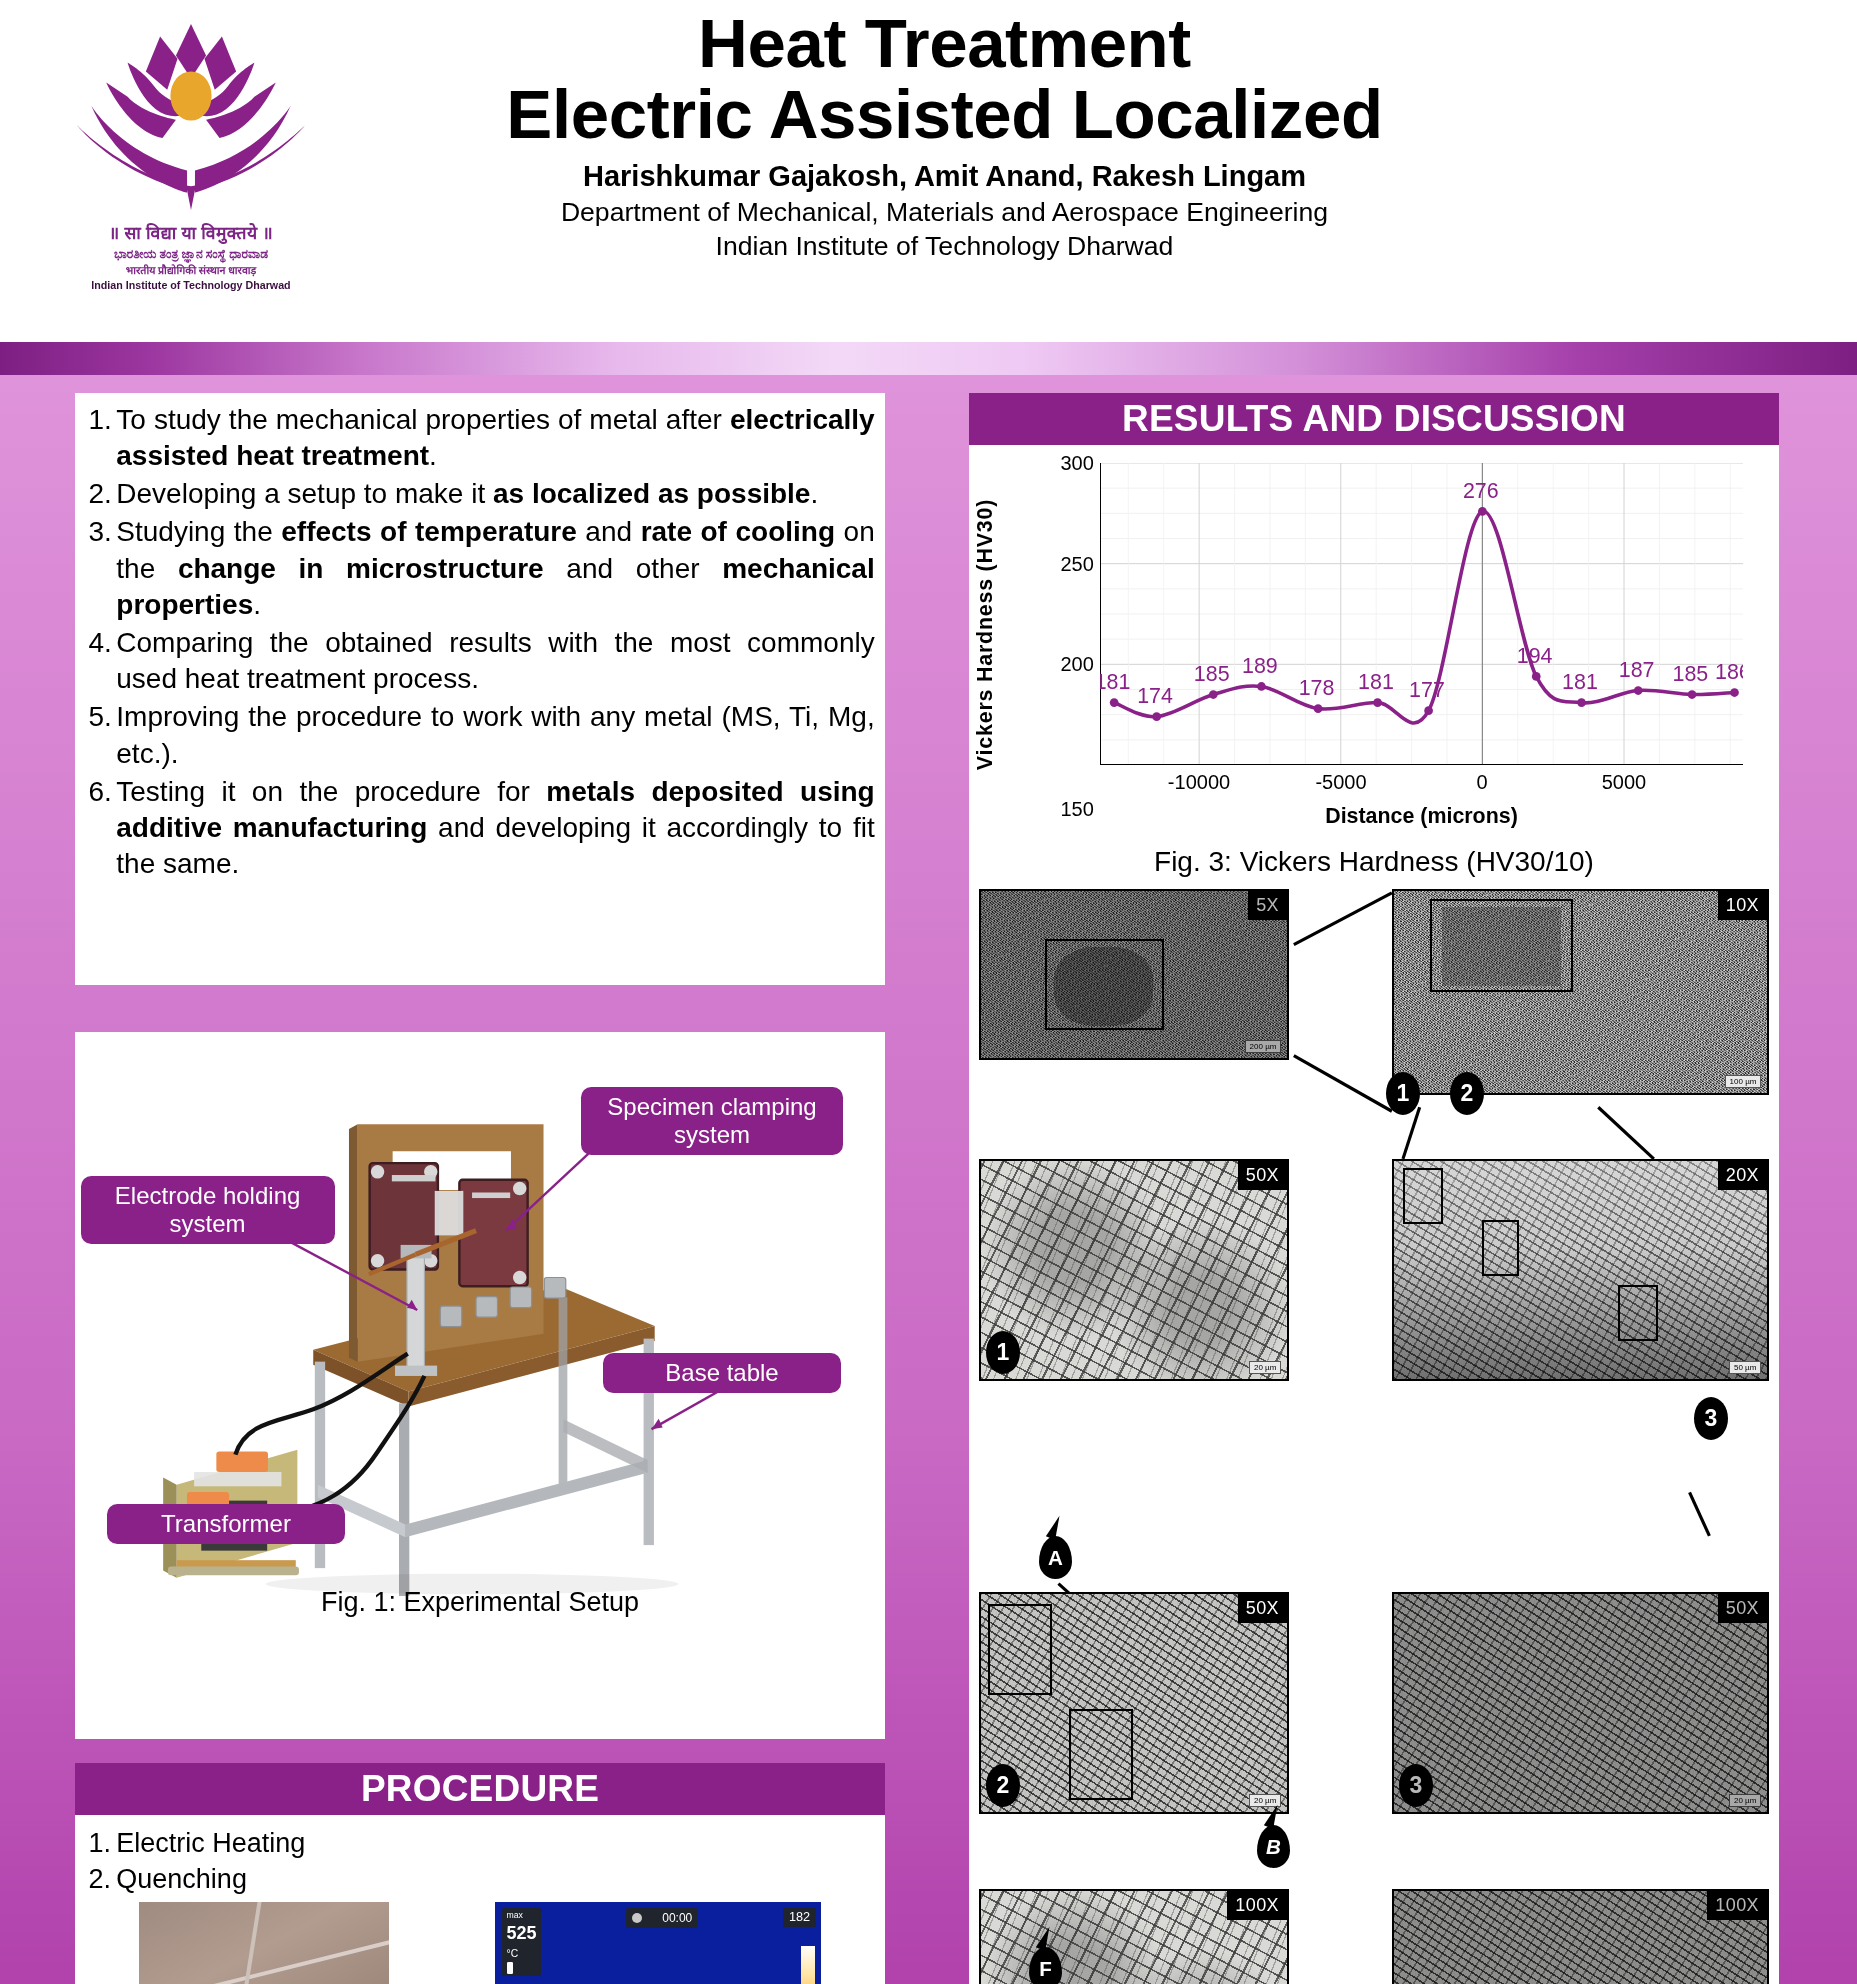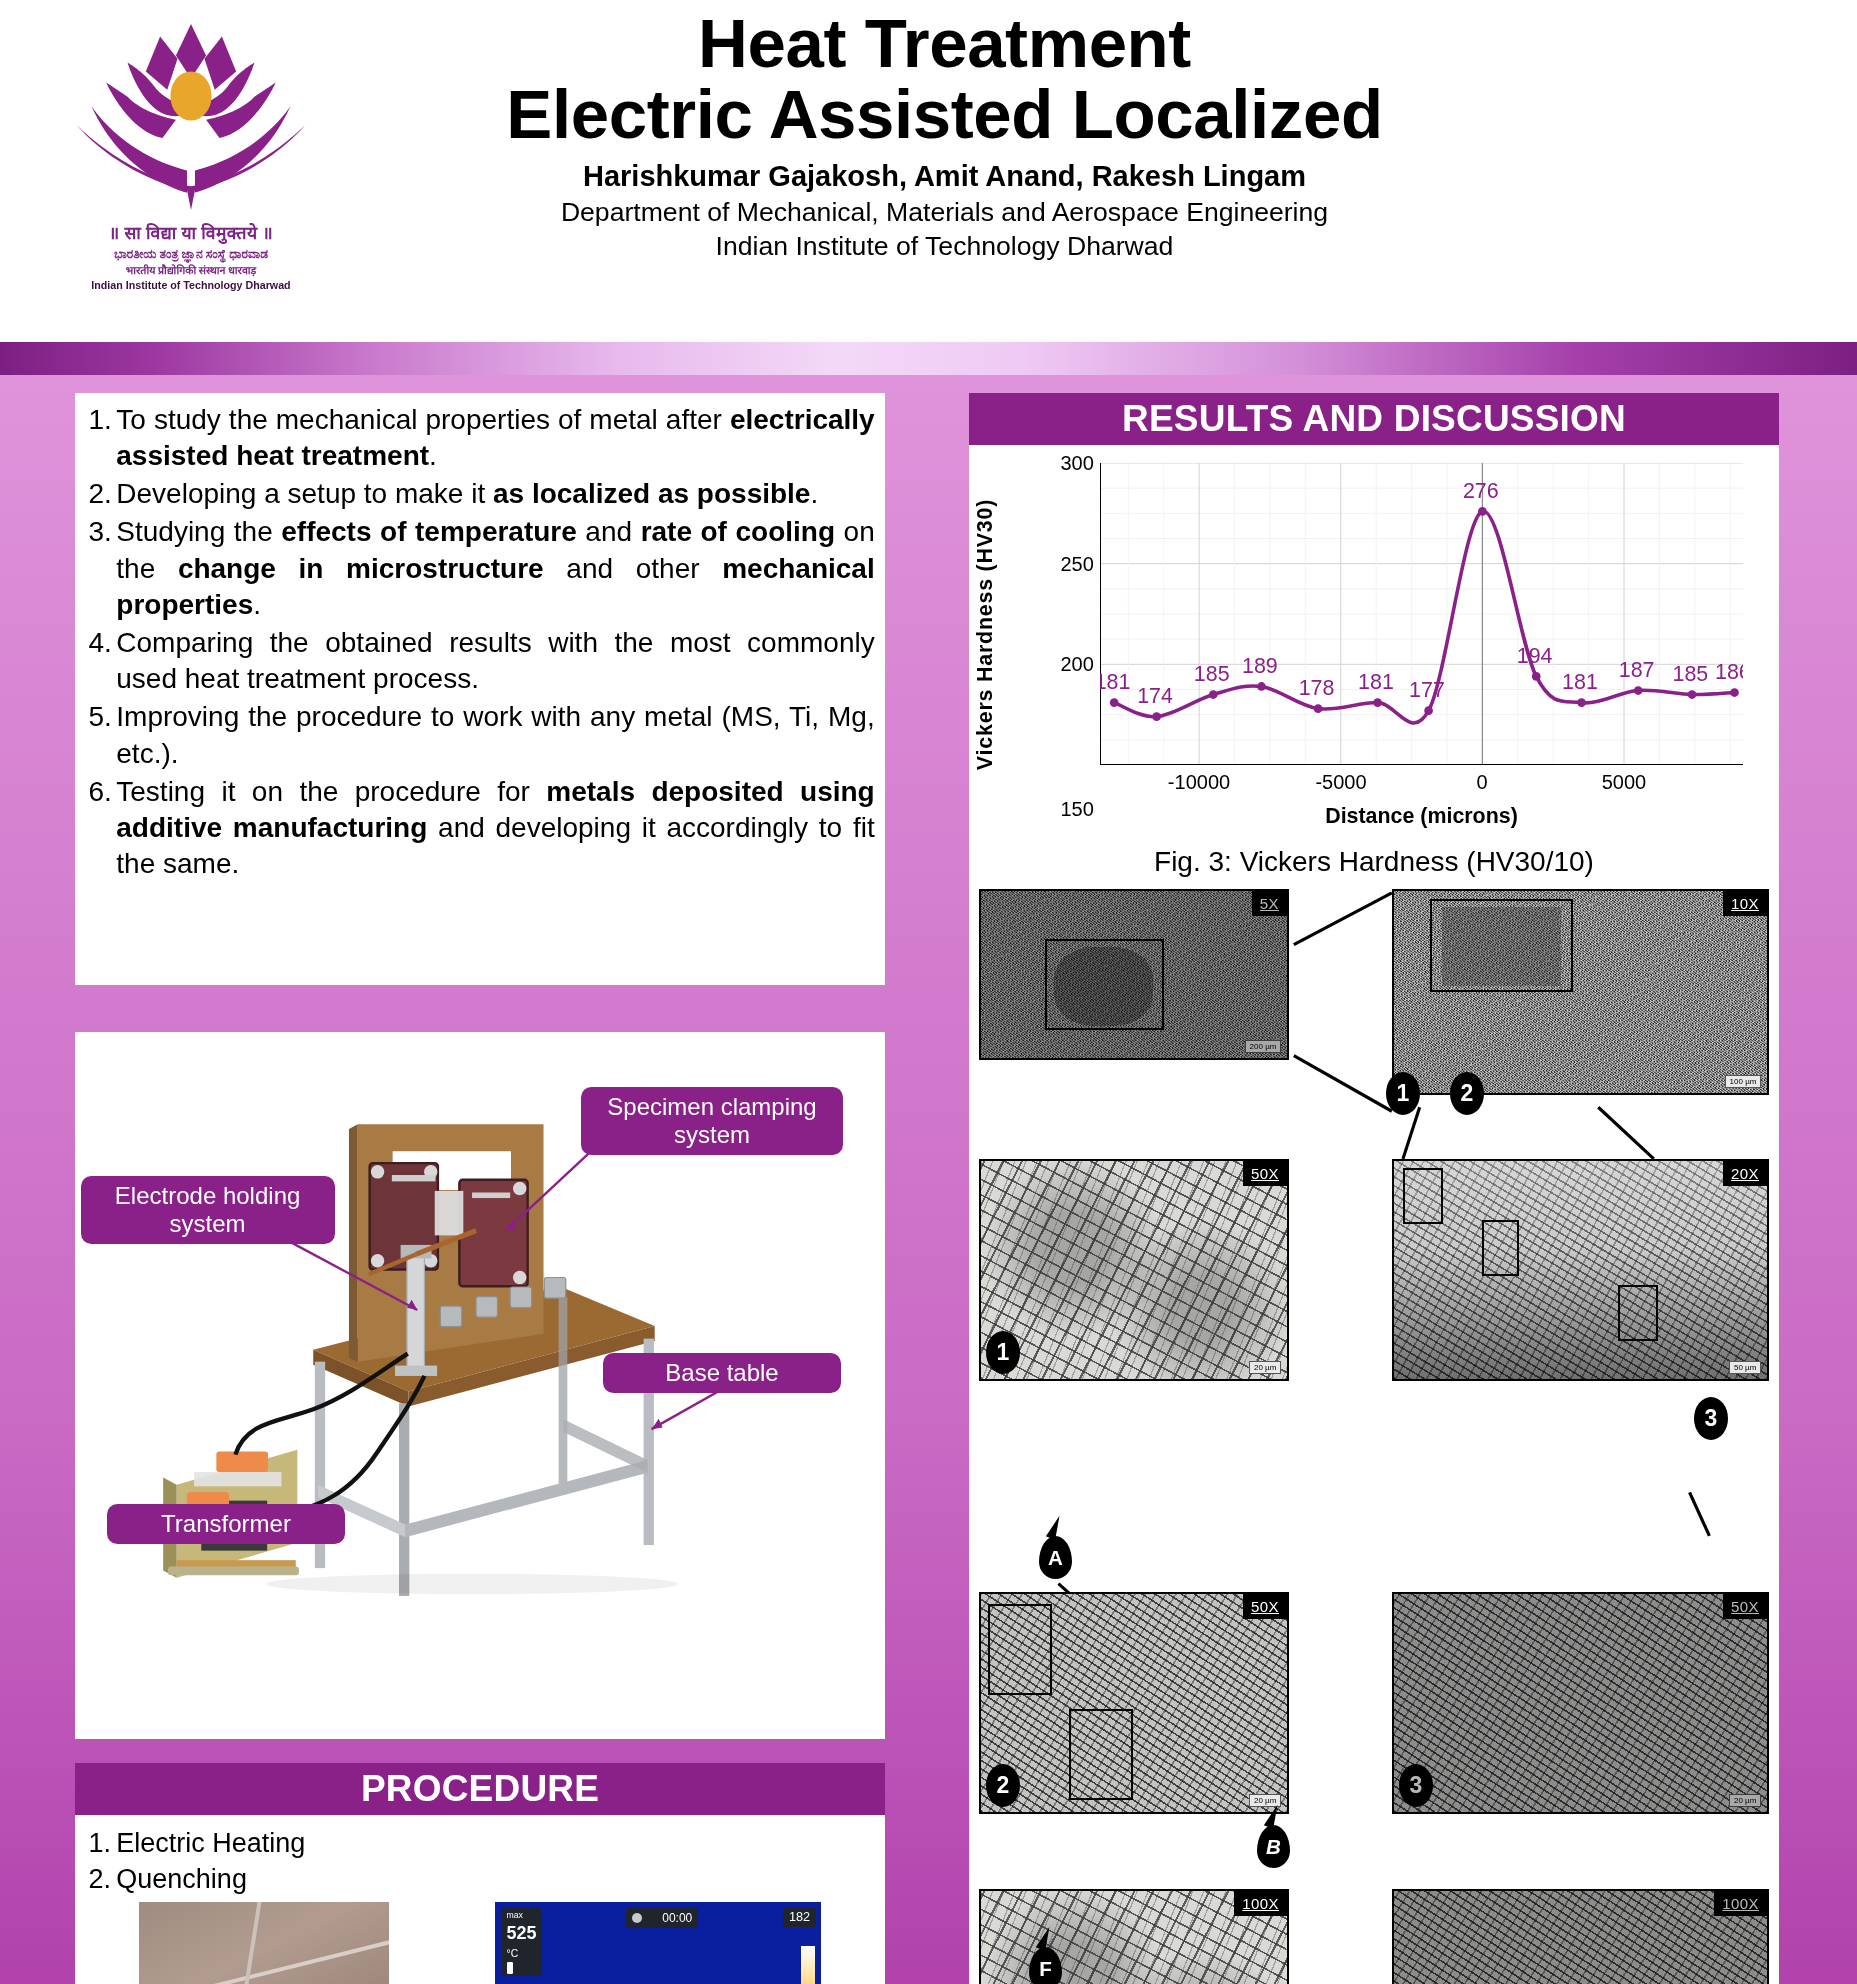--- a/index.html
+++ b/index.html
@@ -89,21 +89,21 @@
   .chart-caption { text-align:center; font-size:28px; color:#000; margin-top:1.6px; }
 
   
   .micro-area { position:relative; width:790px; height:1290px; margin:7.1px auto 0 auto; }
   .micro {
     position:absolute; border:2.8px solid #000; overflow:hidden;
     background:#7a7a7a;
   }
   .mag-badge {
     position:absolute; right:0; top:0; background:#000; color:#fff;
-    font-size:15px; padding:4px 8px; letter-spacing:0.4px; z-index:4;text-decoration:underline;
+    font-size:18px; padding:4px 8px; letter-spacing:0.4px; z-index:4;
   }
   .scale-bar {
     position:absolute; right:5.6px; bottom:4.8px; background:#e9e9e9; color:#000;
     font-size:8px; padding:1.2px 4px; border:0.4px solid #555; z-index:4;
   }
   .roi { position:absolute; border:2.8px solid #000; z-index:3; }
   .circ-num {
     position:absolute; width:34px; height:43px; border-radius:50%;
     background:#000; color:#fff; font-size:23px; font-weight:700;
     display:flex; align-items:center; justify-content:center; z-index:6;
@@ -285,20 +285,21 @@
       <polygon points="862,700 836,694 848,674" fill="#8a2189"></polygon>
       <line x1="1700" y1="860" x2="1452" y2="1000" stroke="#8a2189" stroke-width="6"></line>
       <polygon points="1452,1000 1480,996 1470,974" fill="#8a2189"></polygon>
     </svg>
 
     <div class="callout" style="left:506px; top:55px; width:262px;">Specimen clamping system</div>
     <div class="callout" style="left:5.6px; top:144px; width:254px;">Electrode holding system</div>
     <div class="callout" style="left:528px; top:321px; width:238px;">Base table</div>
     <div class="callout" style="left:32px; top:472px; width:238px;">Transformer</div>
 
+    <div class="fig-cap" style="top:555px;">Fig. 1: Experimental Setup</div>
   </div>
 </div>
 
 <div class="panel" id="procedure">
   <div class="panel-head">PROCEDURE</div>
   <div class="panel-body">
     <ol class="numlist" id="procedure-list">
         <li>Electric Heating</li>
         <li>Quenching</li>
       </ol>

